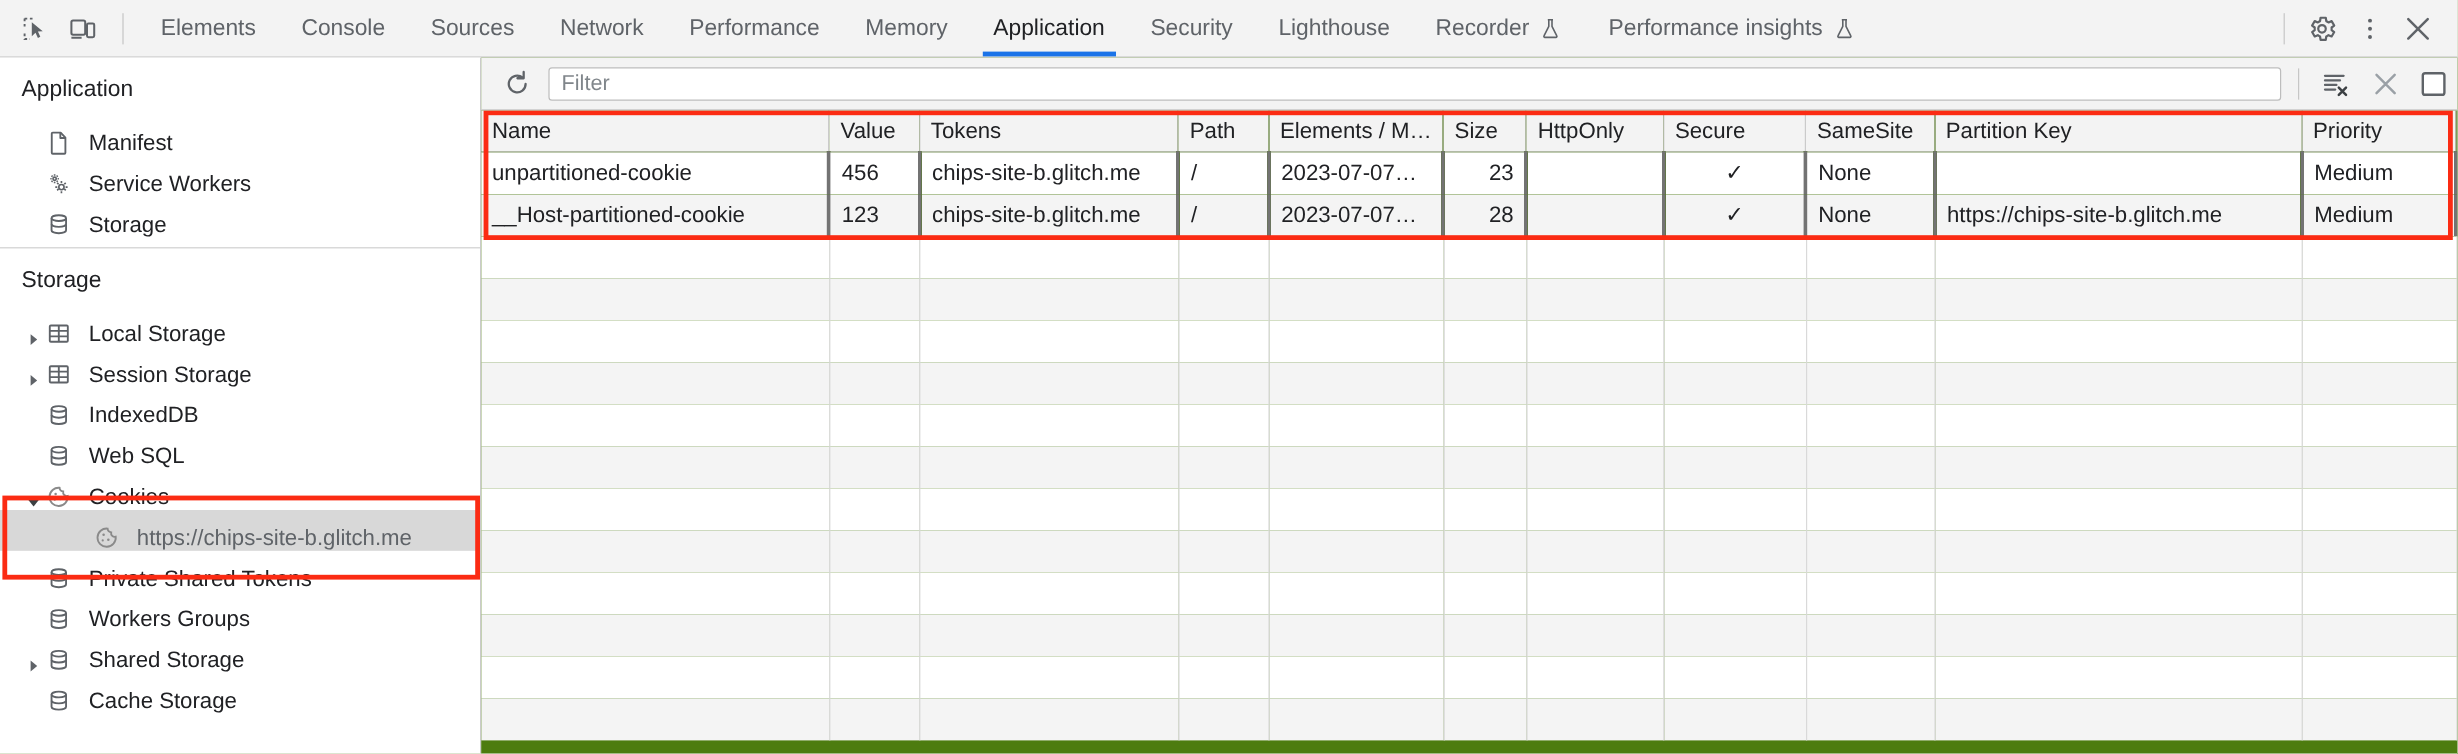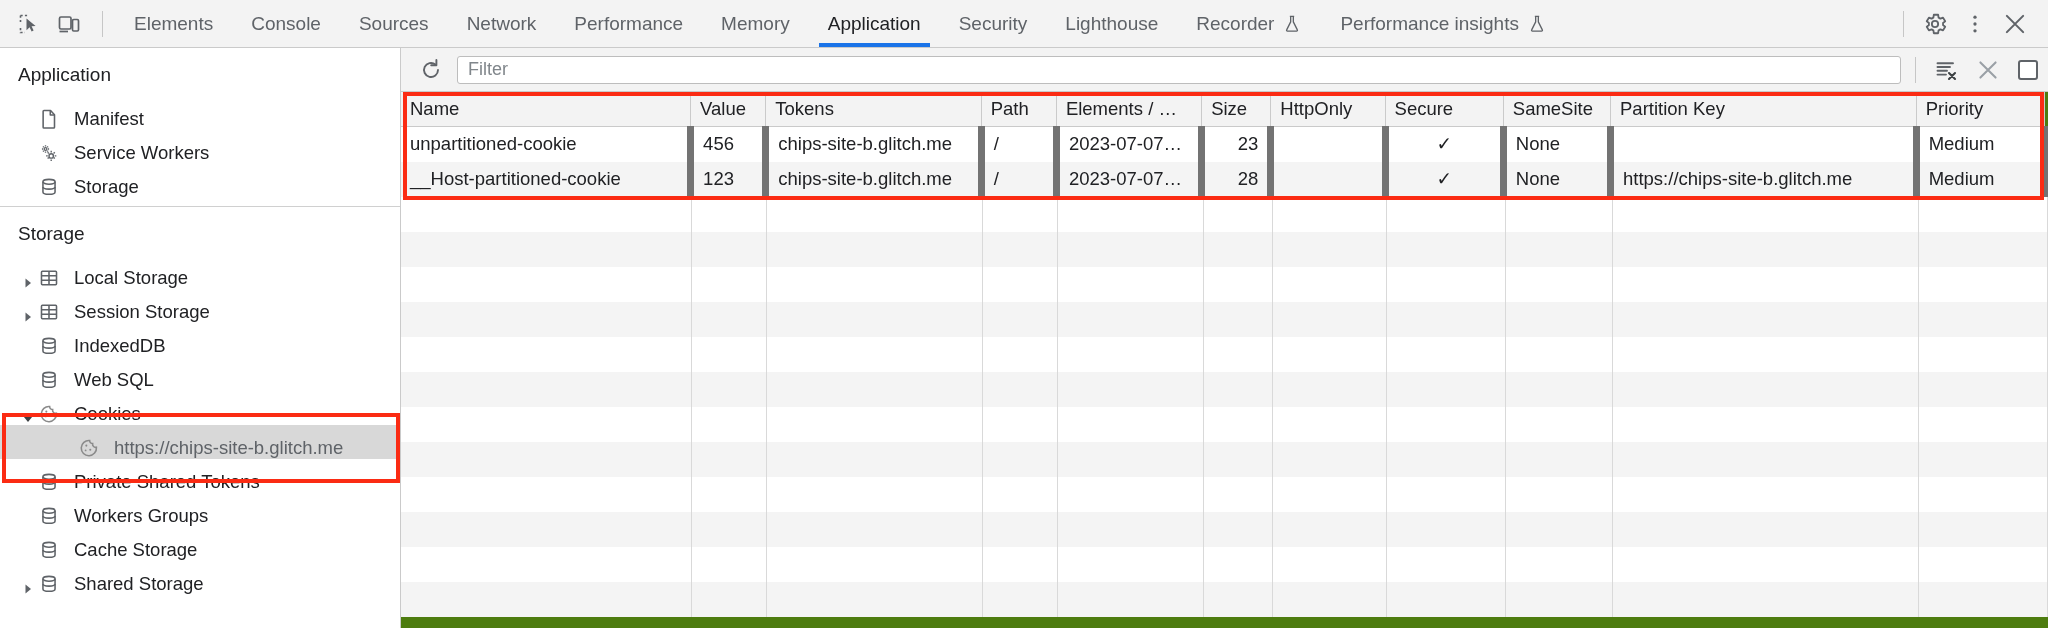--- a/index.html
+++ b/index.html
@@ -227,21 +227,21 @@
     color: #202124;
     padding: 6px 9px;
     height: 34px;
     font-size: 18.5px;
     white-space: nowrap;
     overflow: hidden;
     text-overflow: ellipsis;
     cursor: pointer;
   }
   table.cookies td {
-    border-right: 7px solid #737373;
+    border-right: 3px solid #737373;
     padding: 6px 9px;
     height: 35px;
     color: #202124;
     white-space: nowrap;
     overflow: hidden;
     text-overflow: ellipsis;
     font-size: 18.5px;
   }
   table.cookies tr.even td { background: #ffffff; }
   table.cookies tr.odd td { background: #f4f4f4; }
@@ -568,52 +568,52 @@
                   <g fill="none" stroke="#5f6368" stroke-width="1.7">
                   <ellipse cx="12" cy="6.3" rx="6.6" ry="2.6"></ellipse>
                   <path d="M5.4 6.3v5.4c0 1.45 2.96 2.6 6.6 2.6s6.6-1.15 6.6-2.6V6.3"></path>
                   <path d="M5.4 11.9v5.5c0 1.45 2.96 2.6 6.6 2.6s6.6-1.15 6.6-2.6v-5.5"></path>
                 </g>
                 </svg>
               </span>
               <span class="lbl">Workers Groups</span>
             </div>
             <div class="sb-item depth1">
-              <span class="twisty empty">
+              <span class="twisty">
                 <svg width="12" height="12" viewBox="0 0 12 12">
                   <path d="M3.5 1.5 L3.5 10.5 L9 6 Z" fill="#5f6368"></path>
                 </svg>
               </span>
               <span class="ico">
                 <svg width="22" height="22" viewBox="0 0 24 24">
                   <g fill="none" stroke="#5f6368" stroke-width="1.7">
                   <ellipse cx="12" cy="6.3" rx="6.6" ry="2.6"></ellipse>
                   <path d="M5.4 6.3v5.4c0 1.45 2.96 2.6 6.6 2.6s6.6-1.15 6.6-2.6V6.3"></path>
                   <path d="M5.4 11.9v5.5c0 1.45 2.96 2.6 6.6 2.6s6.6-1.15 6.6-2.6v-5.5"></path>
                 </g>
                 </svg>
               </span>
-              <span class="lbl">Cache Storage</span>
-            </div>
-            <div class="sb-item depth1">
-              <span class="twisty">
+              <span class="lbl">Shared Storage</span>
+            </div>
+            <div class="sb-item depth1">
+              <span class="twisty empty">
                 <svg width="12" height="12" viewBox="0 0 12 12">
                   <path d="M3.5 1.5 L3.5 10.5 L9 6 Z" fill="#5f6368"></path>
                 </svg>
               </span>
               <span class="ico">
                 <svg width="22" height="22" viewBox="0 0 24 24">
                   <g fill="none" stroke="#5f6368" stroke-width="1.7">
                   <ellipse cx="12" cy="6.3" rx="6.6" ry="2.6"></ellipse>
                   <path d="M5.4 6.3v5.4c0 1.45 2.96 2.6 6.6 2.6s6.6-1.15 6.6-2.6V6.3"></path>
                   <path d="M5.4 11.9v5.5c0 1.45 2.96 2.6 6.6 2.6s6.6-1.15 6.6-2.6v-5.5"></path>
                 </g>
                 </svg>
               </span>
-              <span class="lbl">Shared Storage</span>
+              <span class="lbl">Cache Storage</span>
             </div>
           </div>
         </div>
       <div class="redbox" id="redbox-cookies"></div>
     </div>
 
     <div class="main">
 
       <div class="filterbar">
         <div class="fb-btn" title="Refresh">

